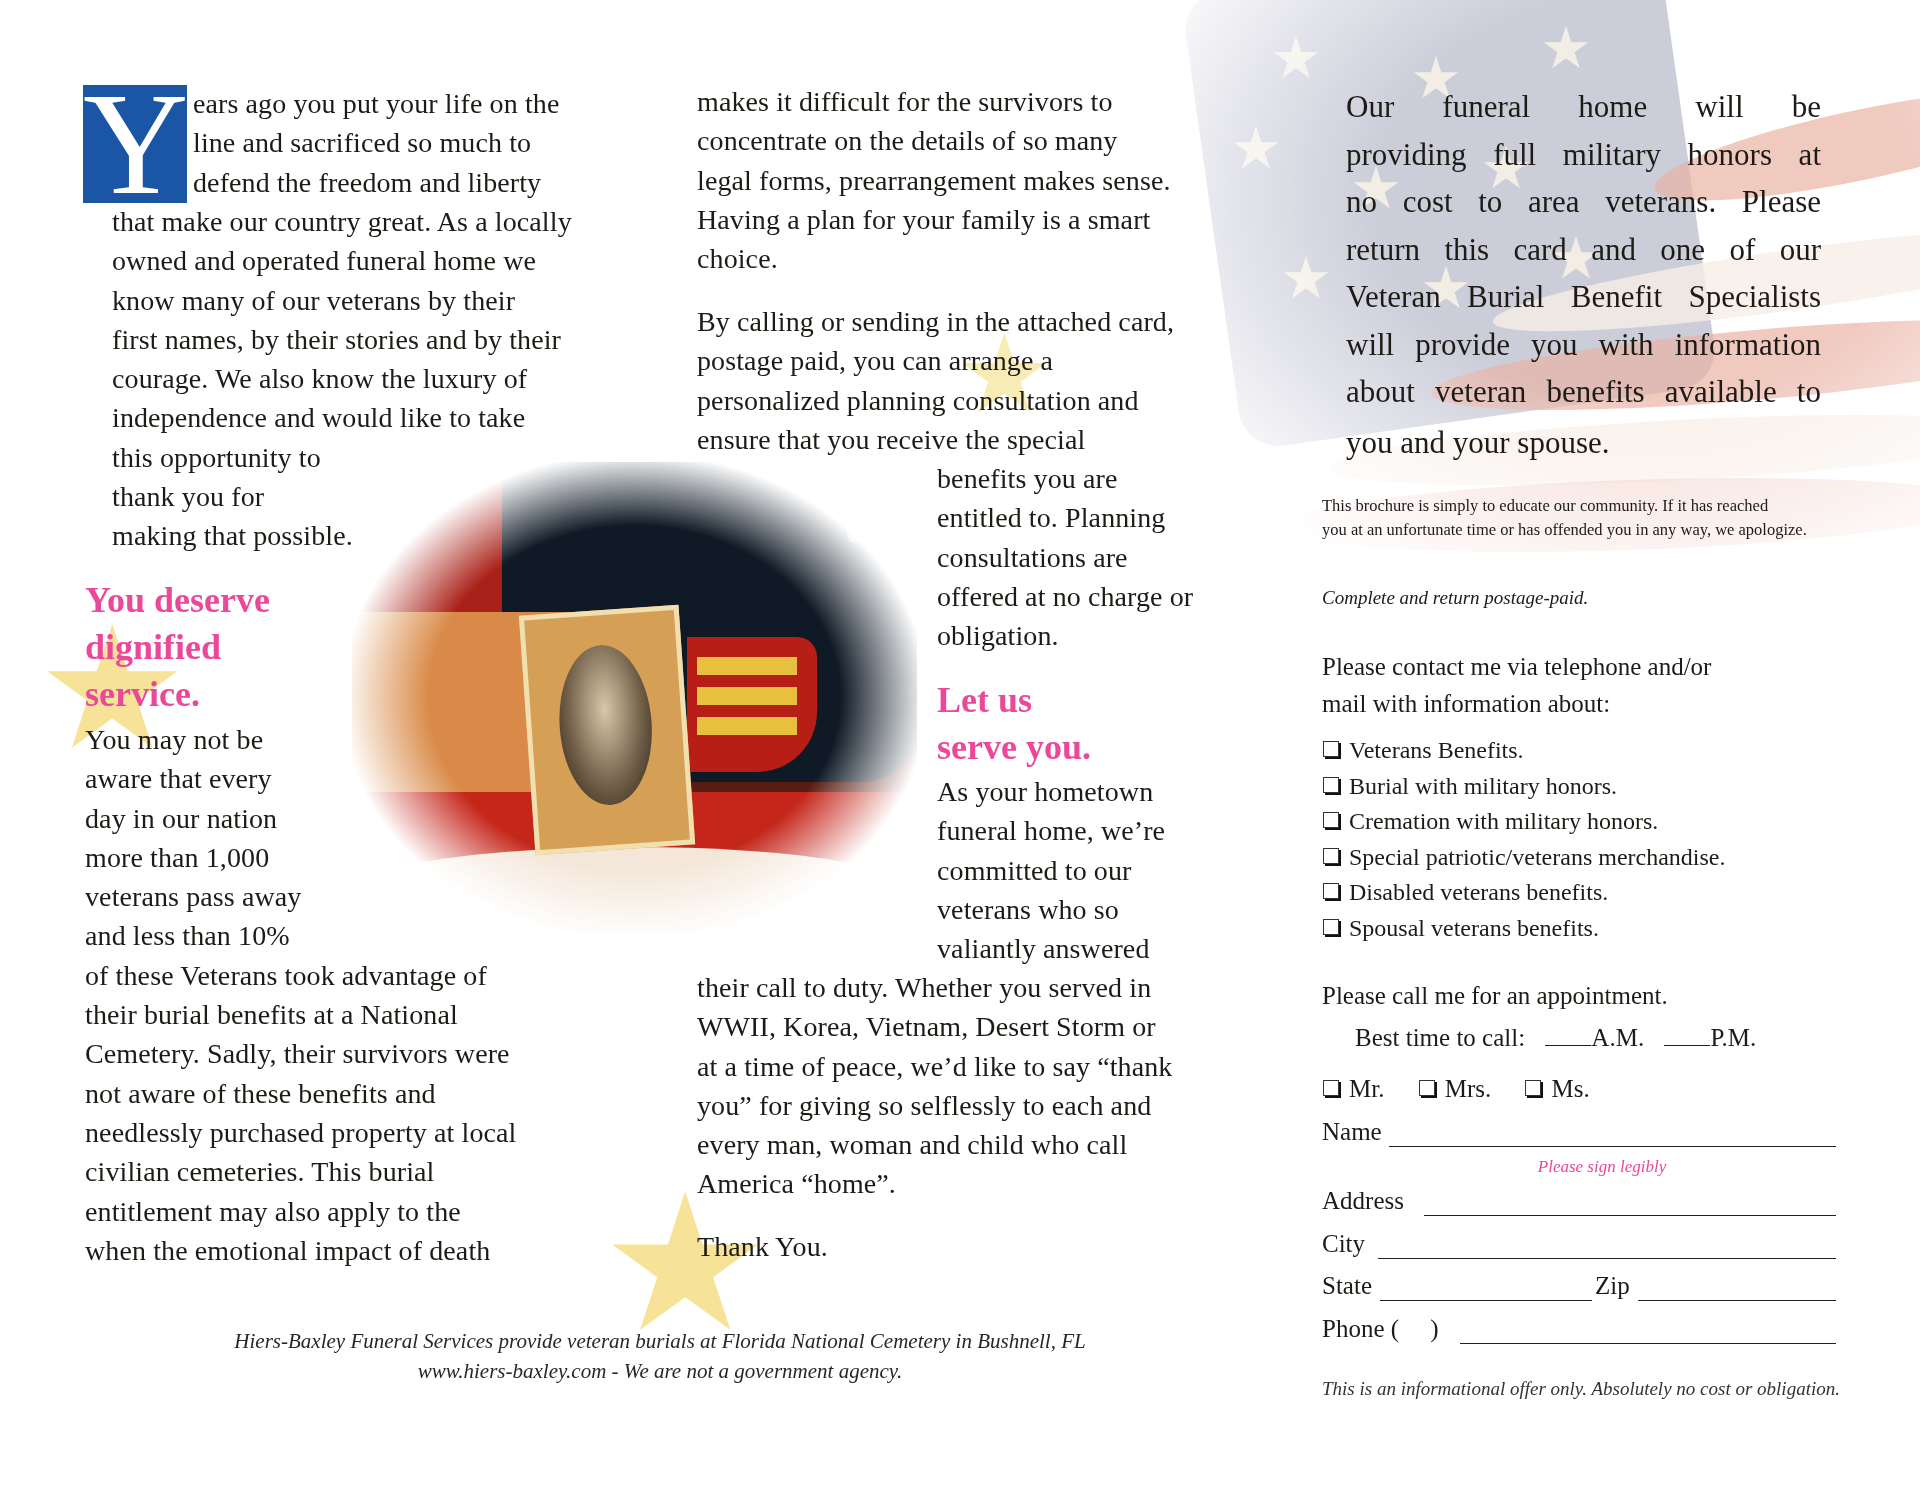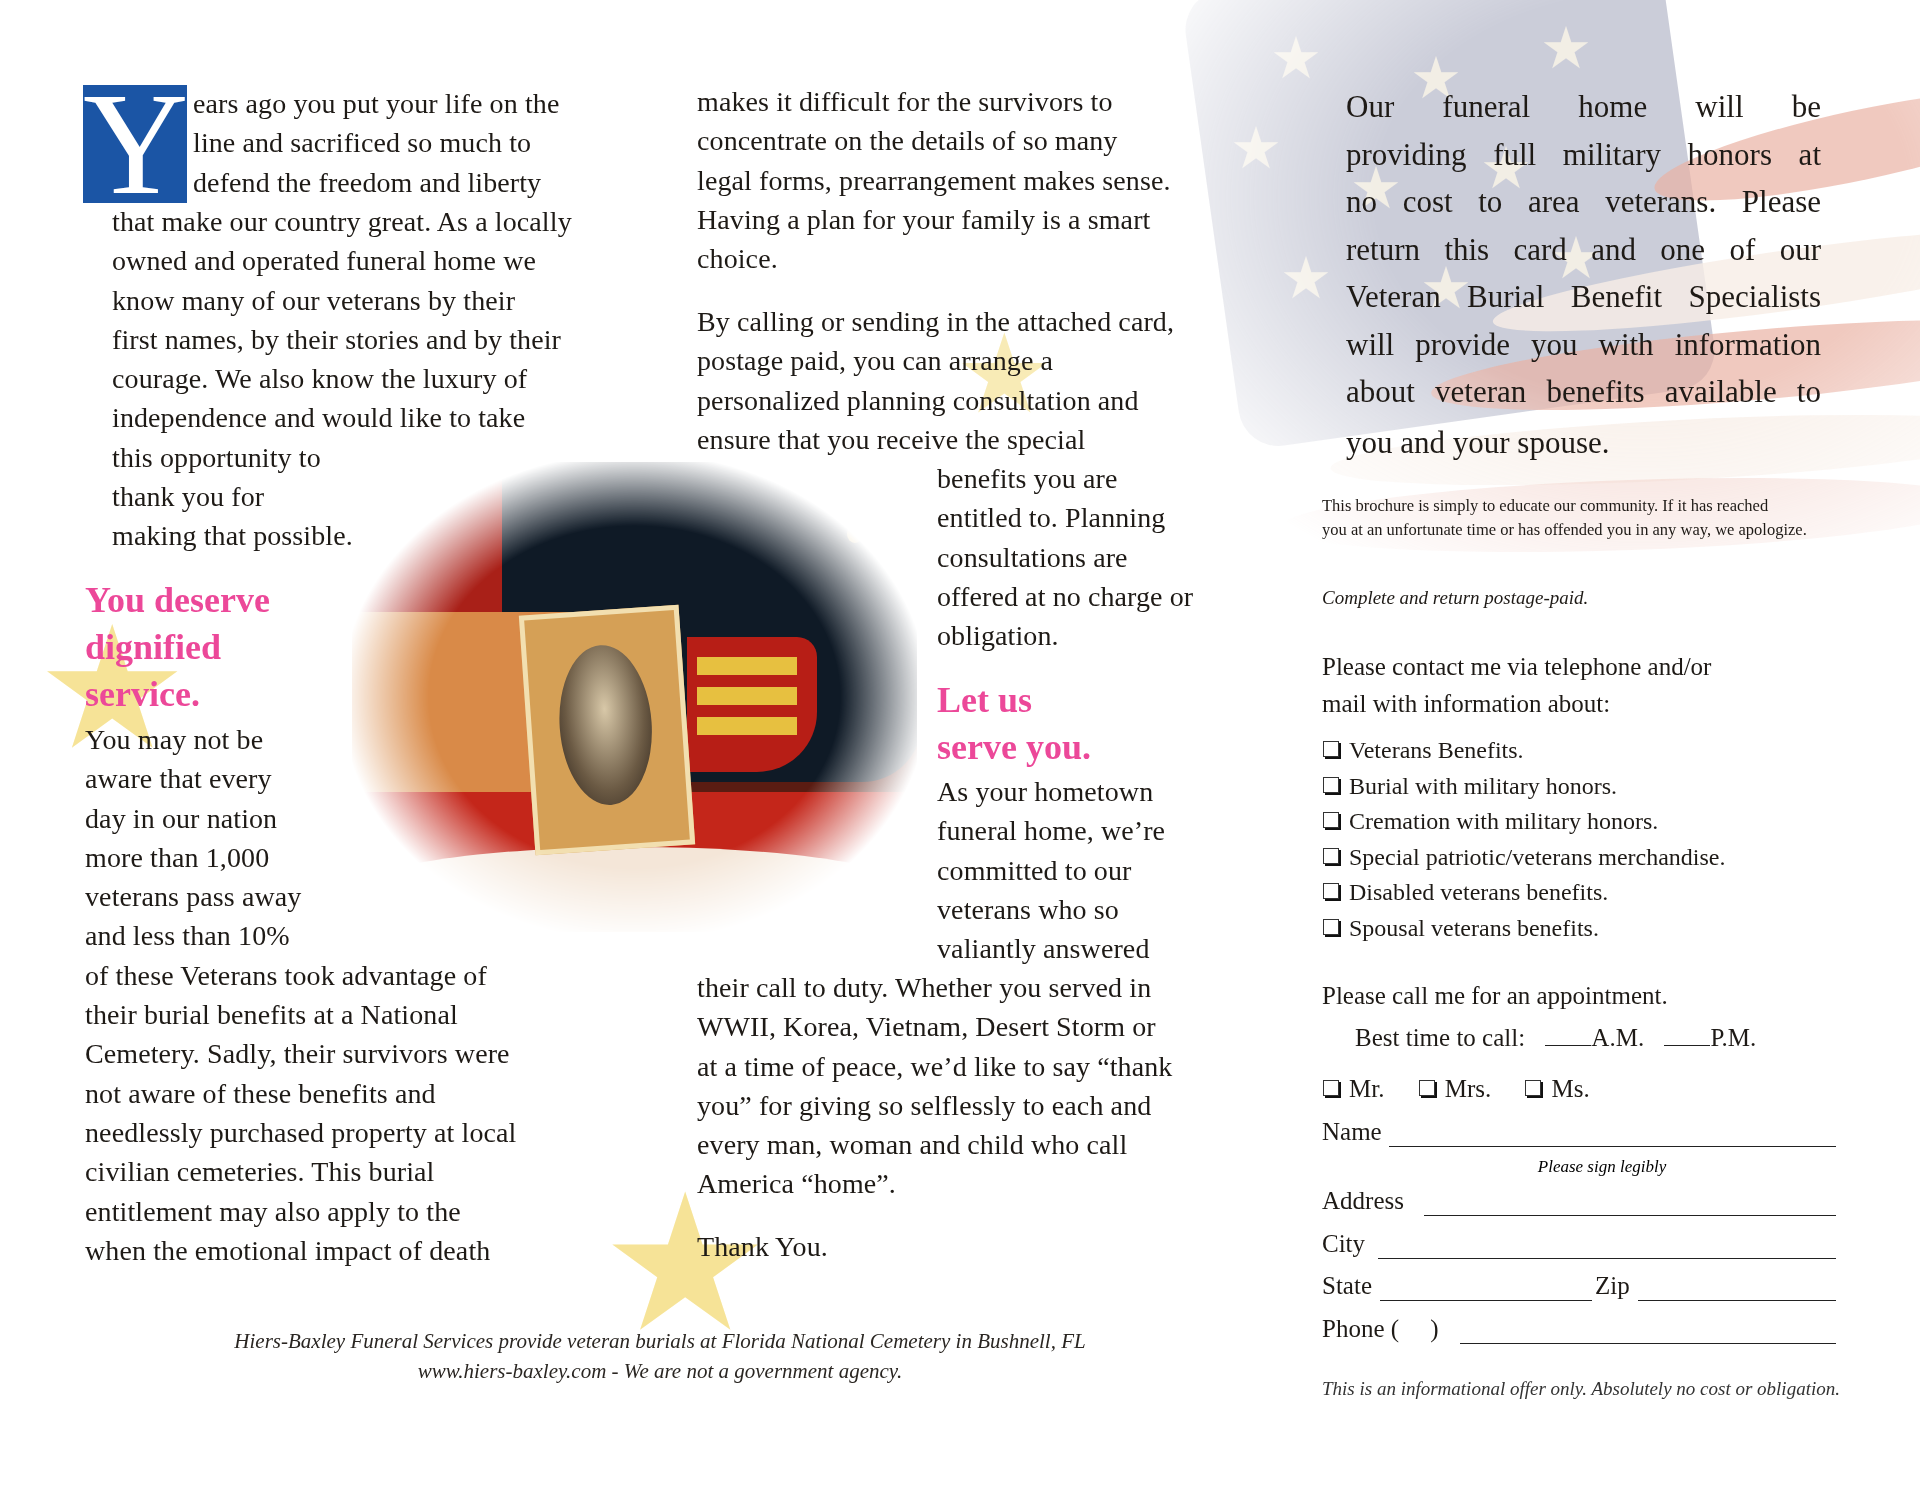--- a/index.html
+++ b/index.html
@@ -212,21 +212,21 @@
 </div>
 
 <div class="abs form-label" style="left:1323px;top:1075px;">
   <span><span class="cb"></span><span>Mr.</span></span>
   <span style="margin-left:28px;"><span class="cb"></span><span>Mrs.</span></span>
   <span style="margin-left:28px;"><span class="cb"></span><span>Ms.</span></span>
 </div>
 
 <div class="abs form-label" style="left:1322px;top:1118px;">Name</div>
 <div class="uline" style="left:1389px;top:1146px;width:447px;"></div>
-<div class="abs italic" style="left:1322px;top:1157px;width:560px;text-align:center;font-size:17px;color:#000000;">Please sign legibly</div>
+<div class="abs italic" style="left:1322px;top:1157px;width:560px;text-align:center;font-size:17px;color:#ec4899;">Please sign legibly</div>
 
 <div class="abs form-label" style="left:1322px;top:1187px;">Address</div>
 <div class="uline" style="left:1424px;top:1215px;width:412px;"></div>
 
 <div class="abs form-label" style="left:1322px;top:1230px;">City</div>
 <div class="uline" style="left:1378px;top:1258px;width:458px;"></div>
 
 <div class="abs form-label" style="left:1322px;top:1272px;">State</div>
 <div class="uline" style="left:1380px;top:1300px;width:212px;"></div>
 <div class="abs form-label" style="left:1595px;top:1272px;">Zip</div>

